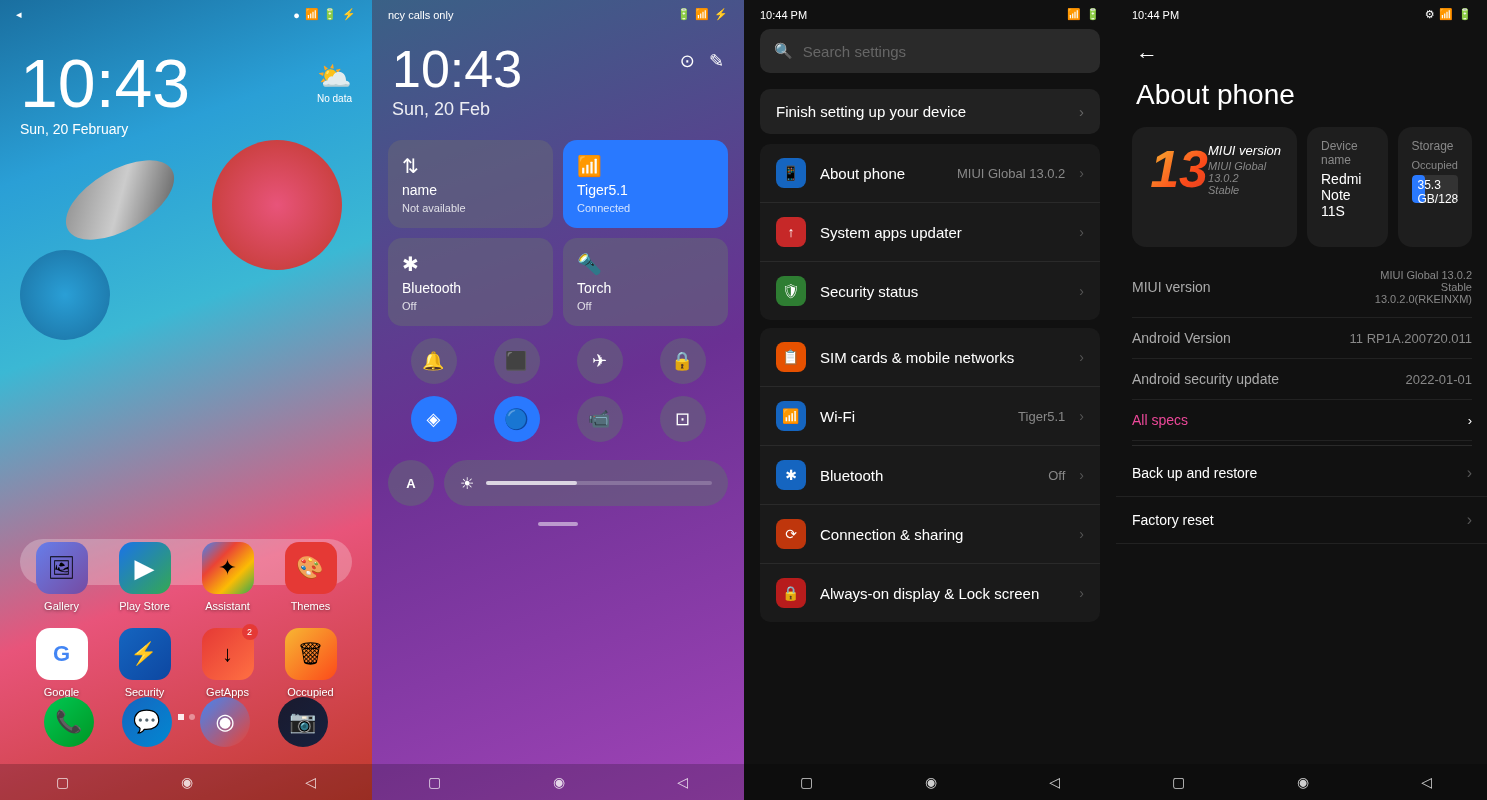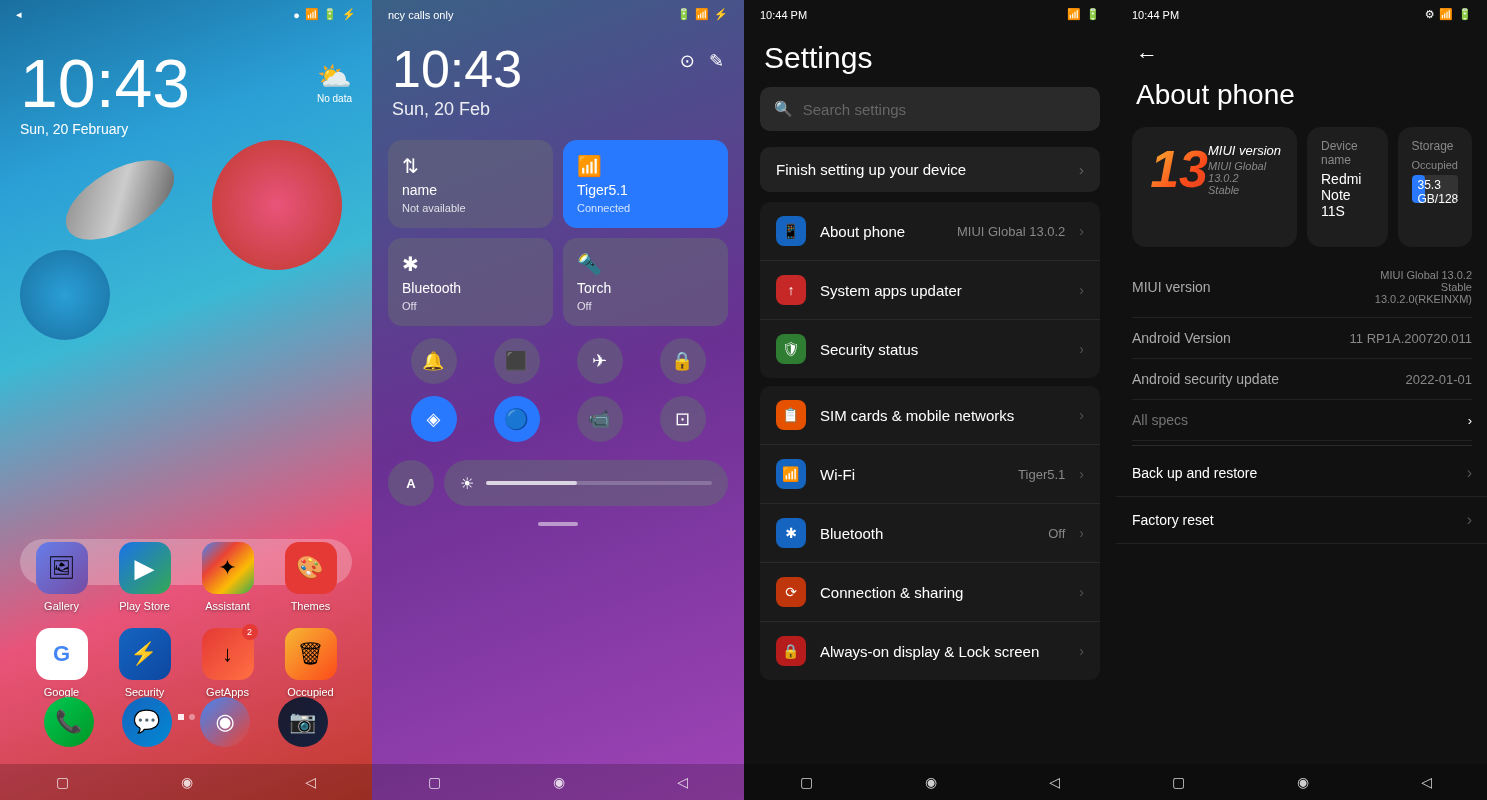--- a/index.html
+++ b/index.html
@@ -843,21 +843,20 @@
 <div class="phone-screen screen-settings">
 
   <div class="settings-status-bar">
     <span>10:44 PM</span>
     <div style="display:flex;gap:5px;align-items:center;">
       <span>📶</span>
       <span>🔋</span>
     </div>
   </div>
 
-  <div class="settings-title">Settings</div>
 
   <div class="settings-search">
     <span>🔍</span>
     <span style="color:#666;">Search settings</span>
   </div>
 
   <div class="settings-banner">
     <span>Finish setting up your device</span>
     <span style="color:#666;">›</span>
   </div>
@@ -974,21 +973,21 @@
     </div>
     <div class="about-info-item">
       <span class="about-info-label">Android Version</span>
       <span class="about-info-value">11 RP1A.200720.011</span>
     </div>
     <div class="about-info-item">
       <span class="about-info-label">Android security update</span>
       <span class="about-info-value">2022-01-01</span>
     </div>
     <div class="about-info-item" style="cursor:pointer;">
-      <span class="about-info-label" style="color:#737373;">All specs</span>
+      <span class="about-info-label" style="color:#ec4899;">All specs</span>
       <span class="about-info-value clickable">›</span>
     </div>
   </div>
 
   <div class="divider-line" style="margin:4px 16px;"></div>
 
   <div class="about-action-item">
     <span class="about-action-label">Back up and restore</span>
     <span class="about-action-chevron">›</span>
   </div>

